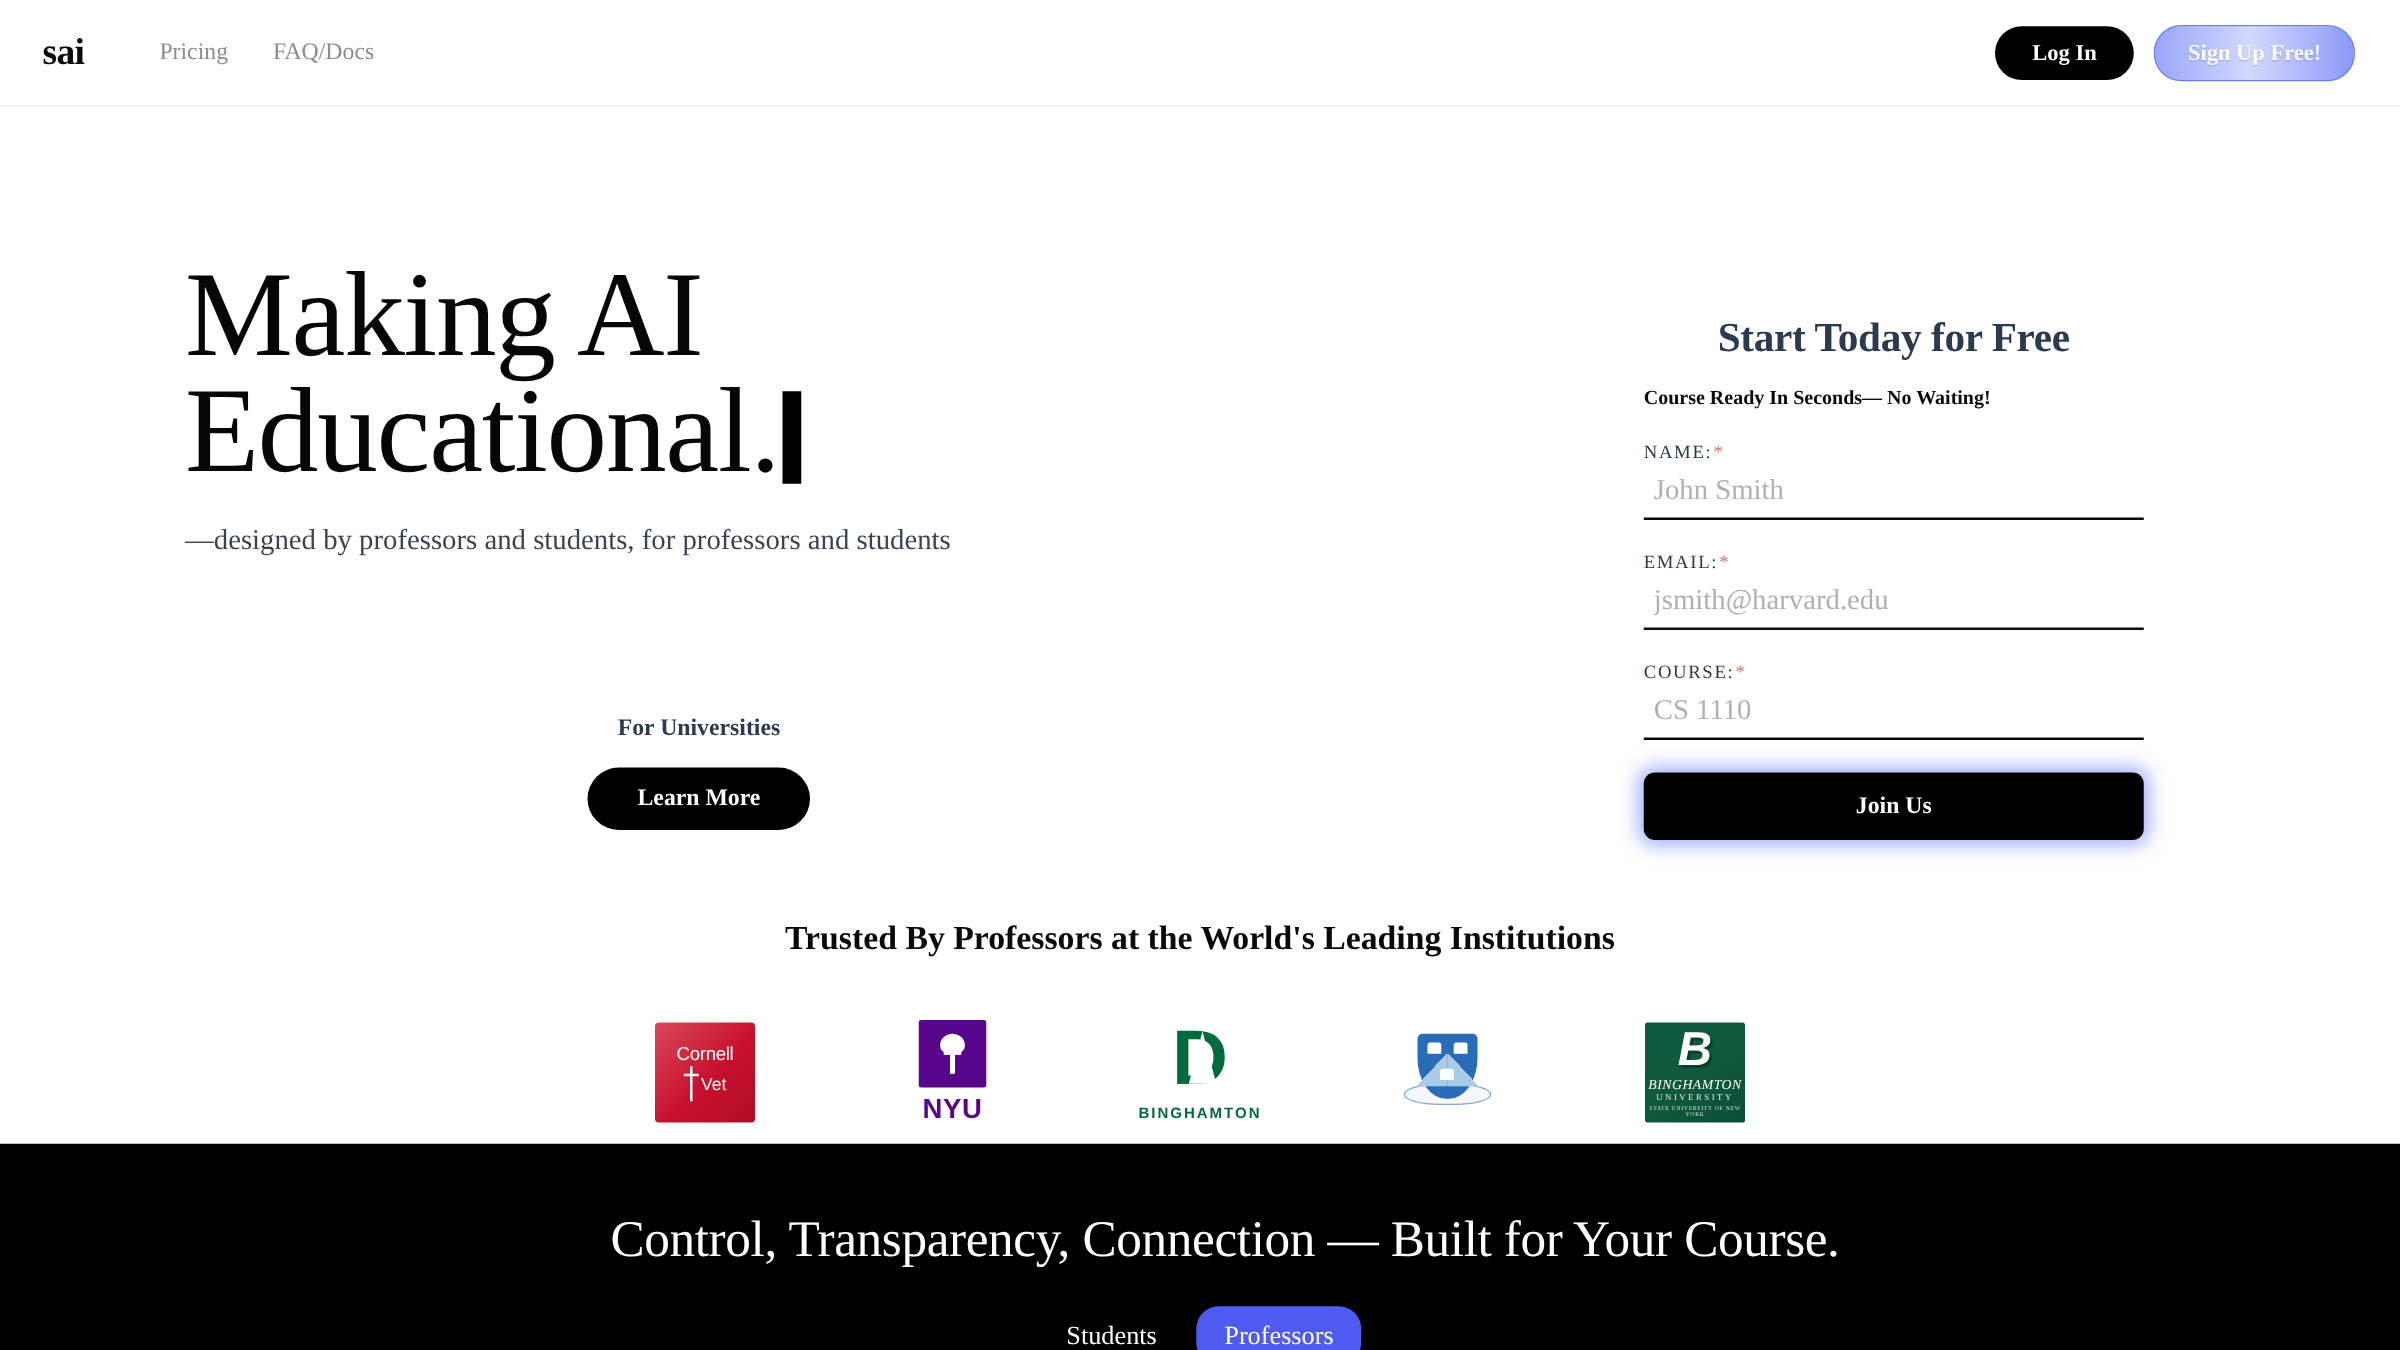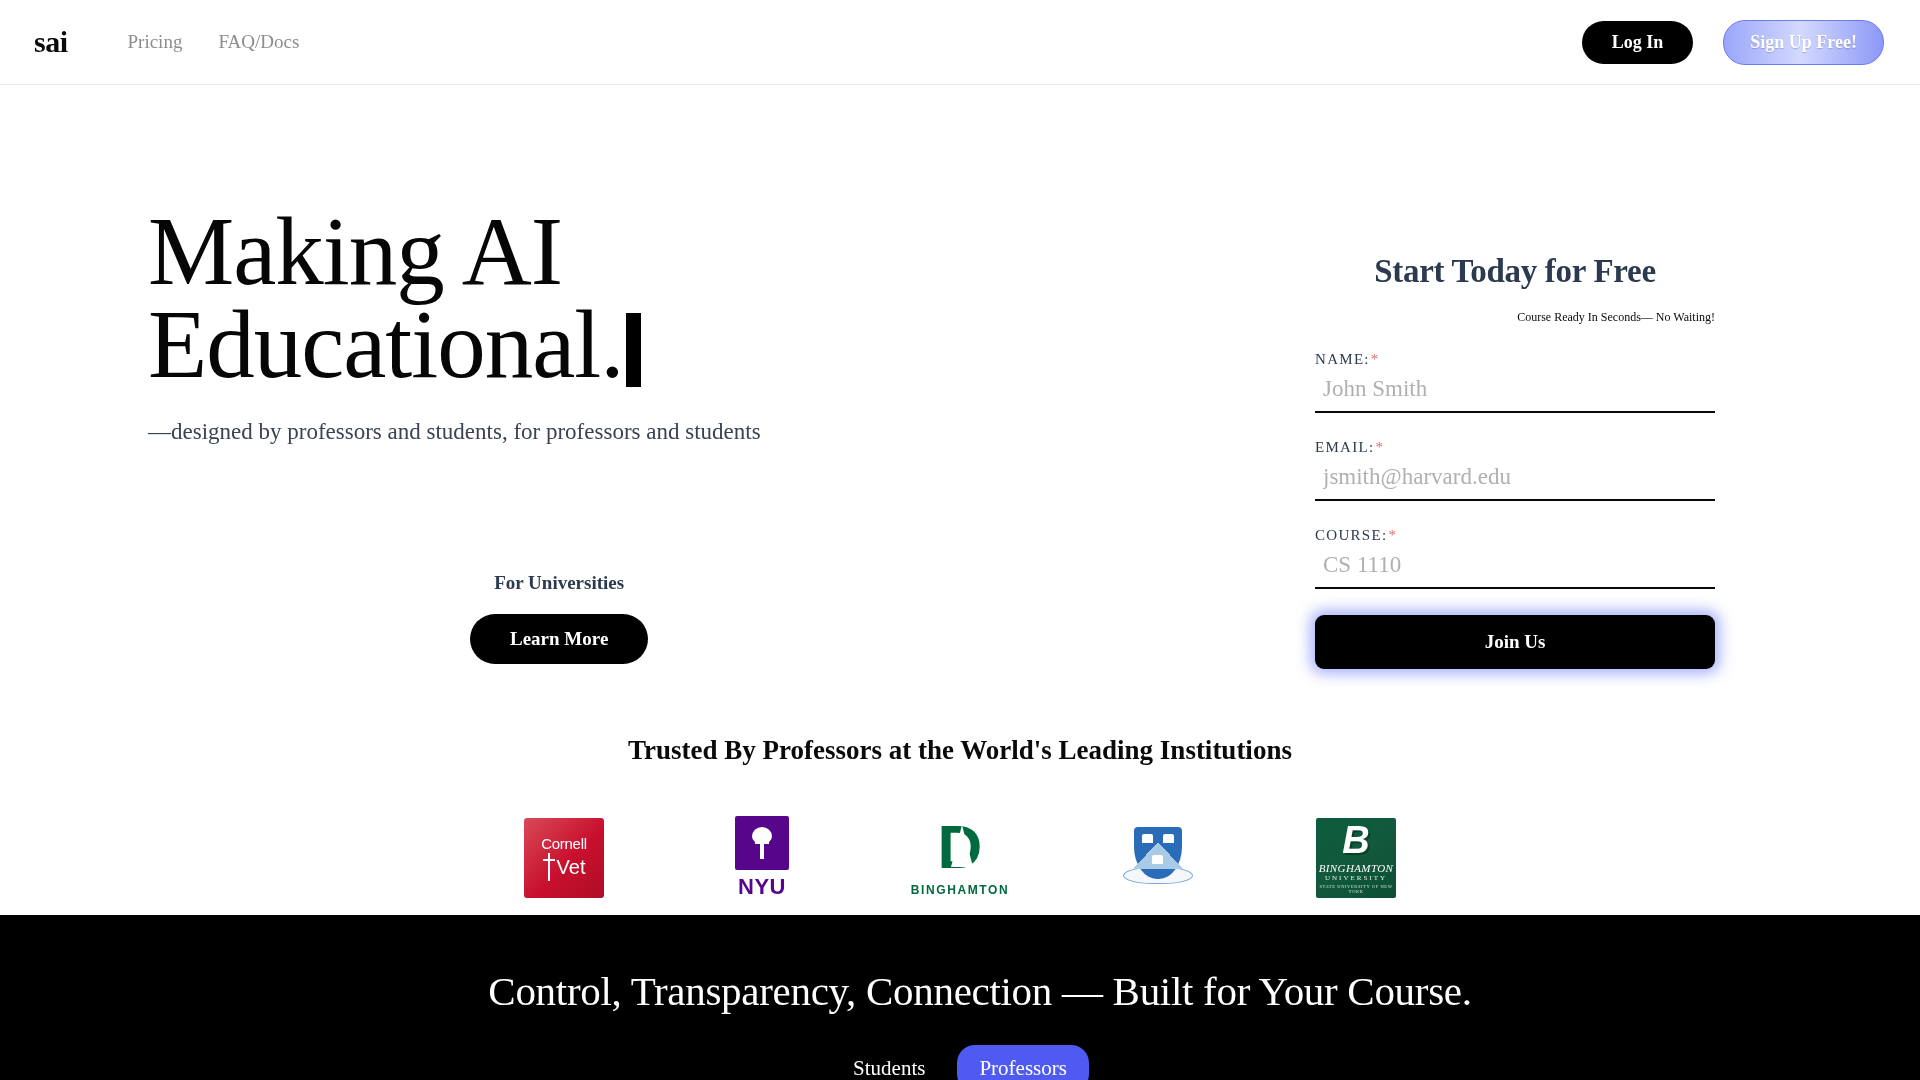--- a/index.html
+++ b/index.html
@@ -27,21 +27,21 @@
     letter-spacing: -0.5px;
     color: #0b0b0b;
     margin-right: 60px;
   }
   .nav-links { display: flex; align-items: center; gap: 36px; }
   .nav-link {
     font-size: 19px;
     color: #8d8d8d;
     text-decoration: none;
   }
-  .nav-right { margin-left: auto; display: flex; align-items: center; gap: 30px; }
+  .nav-right { margin-left: auto; display: flex; align-items: center; gap: 16px; }
   .btn-login {
     background: #000000;
     color: #ffffff;
     border: none;
     border-radius: 22px;
     padding: 11px 30px;
     font-family: inherit;
     font-size: 18px;
     font-weight: bold;
     cursor: pointer;
@@ -137,24 +137,24 @@
   }
   .form-title {
     font-size: 33px;
     font-weight: bold;
     color: #2b3a4f;
     text-align: center;
     letter-spacing: -0.3px;
   }
   .form-sub {
     margin-top: 20px;
-    font-size: 12px;
-    font-weight: normal;
+    font-size: 16px;
+    font-weight: bold;
     color: #0a0a0a;
-    text-align: right;
+    text-align: left;
   }
   .field { margin-top: 26px; }
   .field-label {
     font-size: 15px;
     letter-spacing: 1.3px;
     color: #2b3a4f;
     font-weight: normal;
   }
   .req { color: #d4736c; margin-left: 1px; }
   .field-input {
@@ -208,21 +208,21 @@
     border-radius: 3px;
     position: relative;
   }
   .cornell-txt {
     position: absolute; inset: 0;
     display: flex; flex-direction: column; justify-content: center; align-items: center;
     color: #ffffff; font-family: "Liberation Sans", sans-serif; font-weight: normal; line-height: 1;
   }
   .cornell-txt .c1 { font-size: 15px; letter-spacing: -0.3px; margin-bottom: 2px; }
   .cornell-row { display: flex; align-items: center; gap: 2px; }
-  .cornell-txt .c2 { font-size: 20px; }
+  .cornell-txt .c2 { font-size: 14px; }
   .caduceus { width: 12px; height: 28px; position: relative; }
   .caduceus::before {
     content: ""; position: absolute; left: 5px; top: 0; width: 2px; height: 28px; background: #fff;
   }
   .caduceus::after {
     content: ""; position: absolute; left: 0; top: 6px; width: 12px; height: 2px; background: #fff;
   }
 
   
   .nyu { display: flex; flex-direction: column; align-items: center; }

